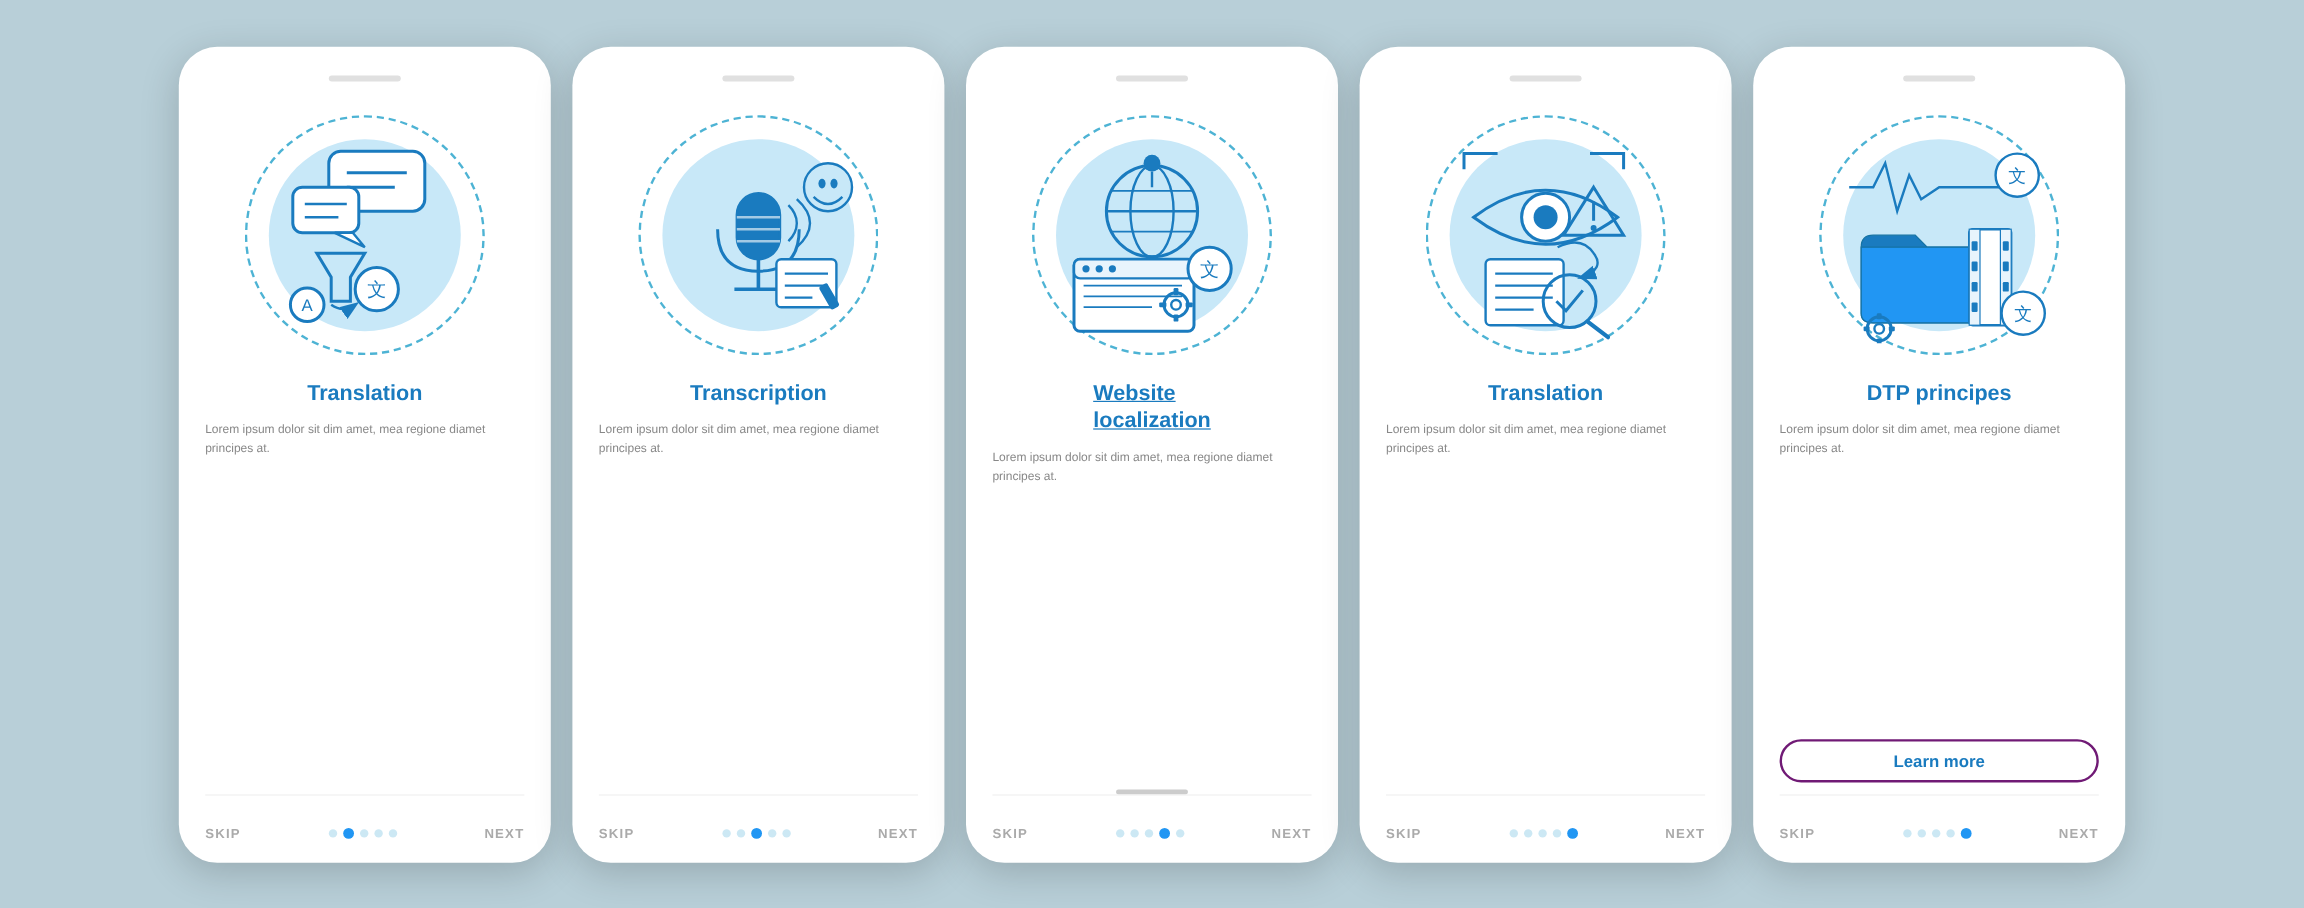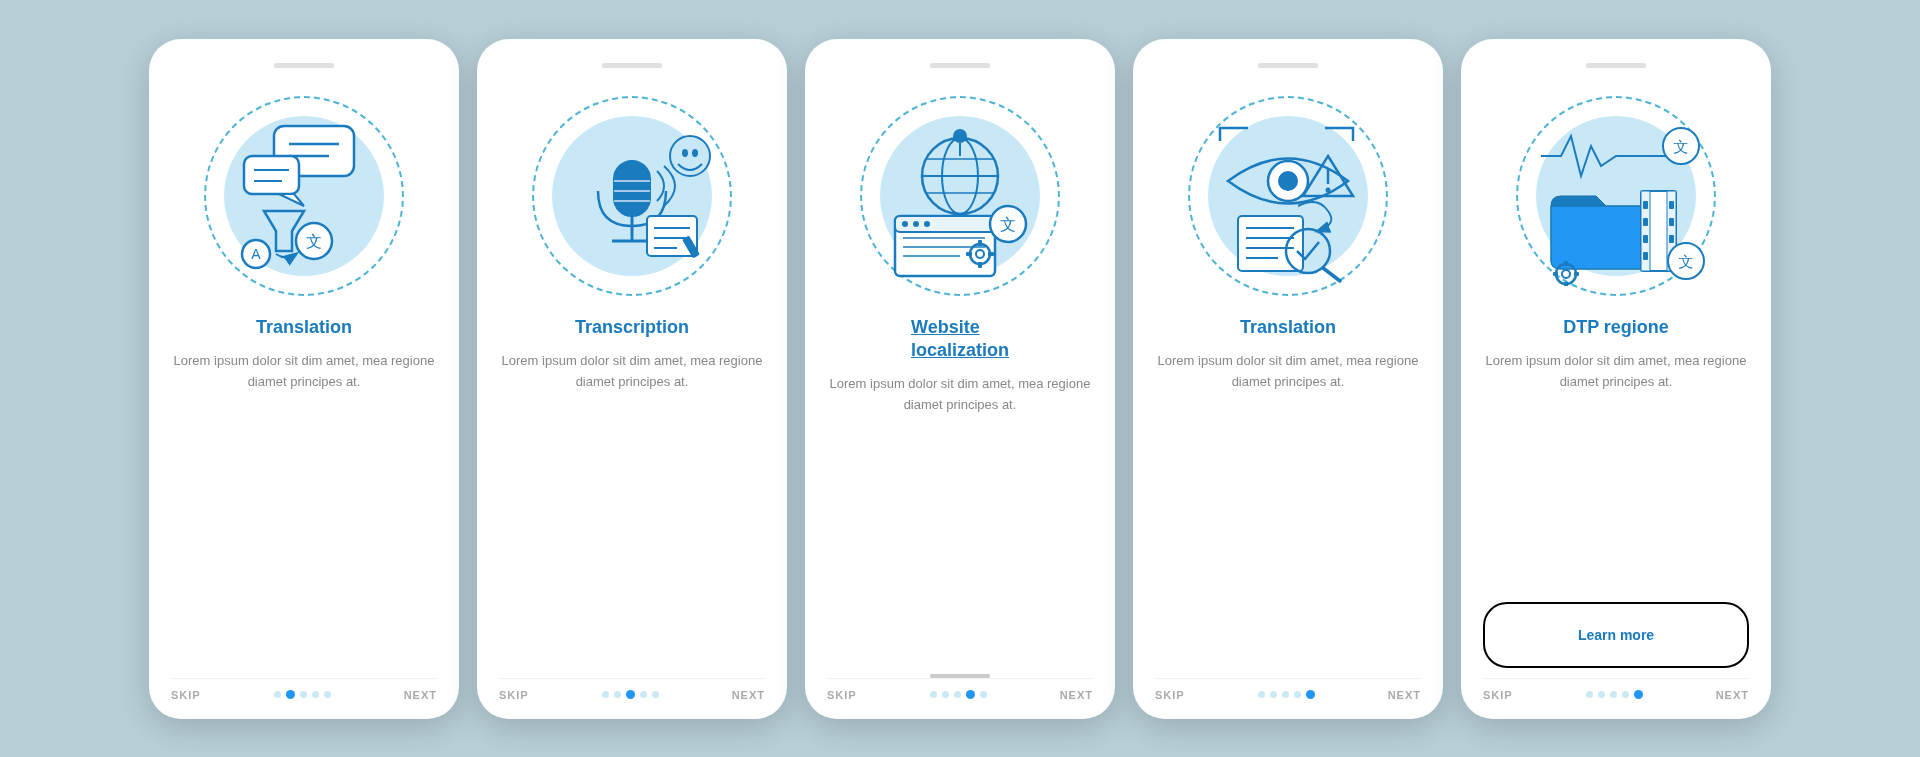--- a/index.html
+++ b/index.html
@@ -82,35 +82,34 @@
     .card-title {
       font-size: 18px;
       font-weight: 700;
       color: #1a7bbf;
       text-align: left;
       margin-bottom: 12px;
       line-height: 1.3;
     }
 
     .card-body {
-      font-size: 13px;
+      font-size: 10px;
       color: #888;
-      text-align: center;
       line-height: 1.6;
       margin-bottom: 14px;
       flex: 1;
     }
 
     .card-footer {
       width: 100%;
       display: flex;
       align-items: center;
       justify-content: space-between;
       margin-top: auto;
-      padding-top: 10px;
+      padding-top: 26px;
       border-top: 1px solid #f0f0f0;
     }
 
     .skip-btn, .next-btn {
       font-size: 11px;
       font-weight: 600;
       color: #aaa;
       letter-spacing: 1px;
       background: none;
       border: none;
@@ -131,24 +130,24 @@
       background: #cce8f4;
     }
 
     .dot.active {
       background: #2196f3;
       width: 9px;
       height: 9px;
     }
 
     .learn-more-btn {
-      border: 2px solid #000000;
+      border: 2px solid #701a75;
       color: #1a7bbf;
       border-radius: 24px;
-      padding: 23px 28px;
+      padding: 8px 28px;
       font-size: 14px;
       font-weight: 600;
       background: none;
       cursor: pointer;
       margin-bottom: 10px;
       width: 100%;
       margin-top: 38px;
     }
 
     
@@ -406,21 +405,21 @@
           <rect x="-2" y="-13" width="4" height="5" rx="1" fill="#1a7bbf"></rect>
           <rect x="-2" y="8" width="4" height="5" rx="1" fill="#1a7bbf"></rect>
           <rect x="8" y="-2" width="5" height="4" rx="1" fill="#1a7bbf"></rect>
           <rect x="-13" y="-2" width="5" height="4" rx="1" fill="#1a7bbf"></rect>
         </g>
 
         <circle cx="160" cy="155" r="18" fill="white" stroke="#1a7bbf" stroke-width="2"></circle>
         <text x="160" y="161" text-anchor="middle" font-size="15" fill="#1a7bbf" font-family="Arial">文</text>
       </svg>
     </div>
-    <div class="card-title">DTP regione</div>
+    <div class="card-title">DTP principes</div>
     <div class="card-body">Lorem ipsum dolor sit dim amet, mea regione diamet principes at.</div>
     <button class="learn-more-btn">Learn more</button>
     <div class="card-footer">
       <button class="skip-btn">SKIP</button>
       <div class="dots">
         <div class="dot"></div>
         <div class="dot"></div>
         <div class="dot"></div>
         <div class="dot"></div>
         <div class="dot active"></div>

